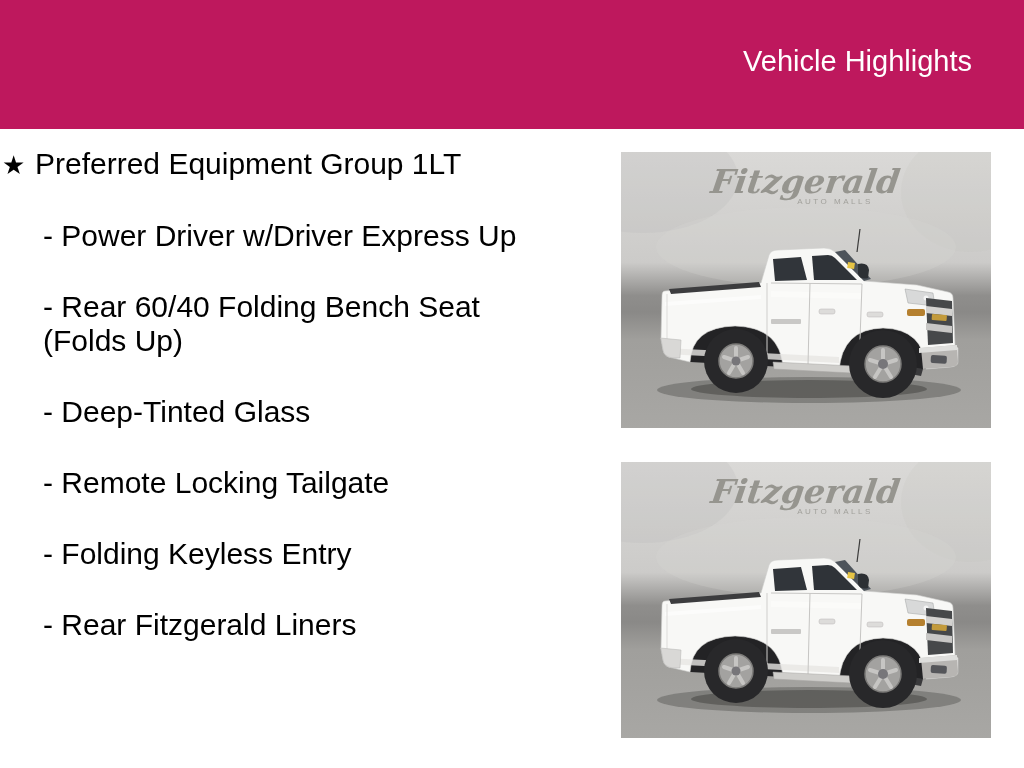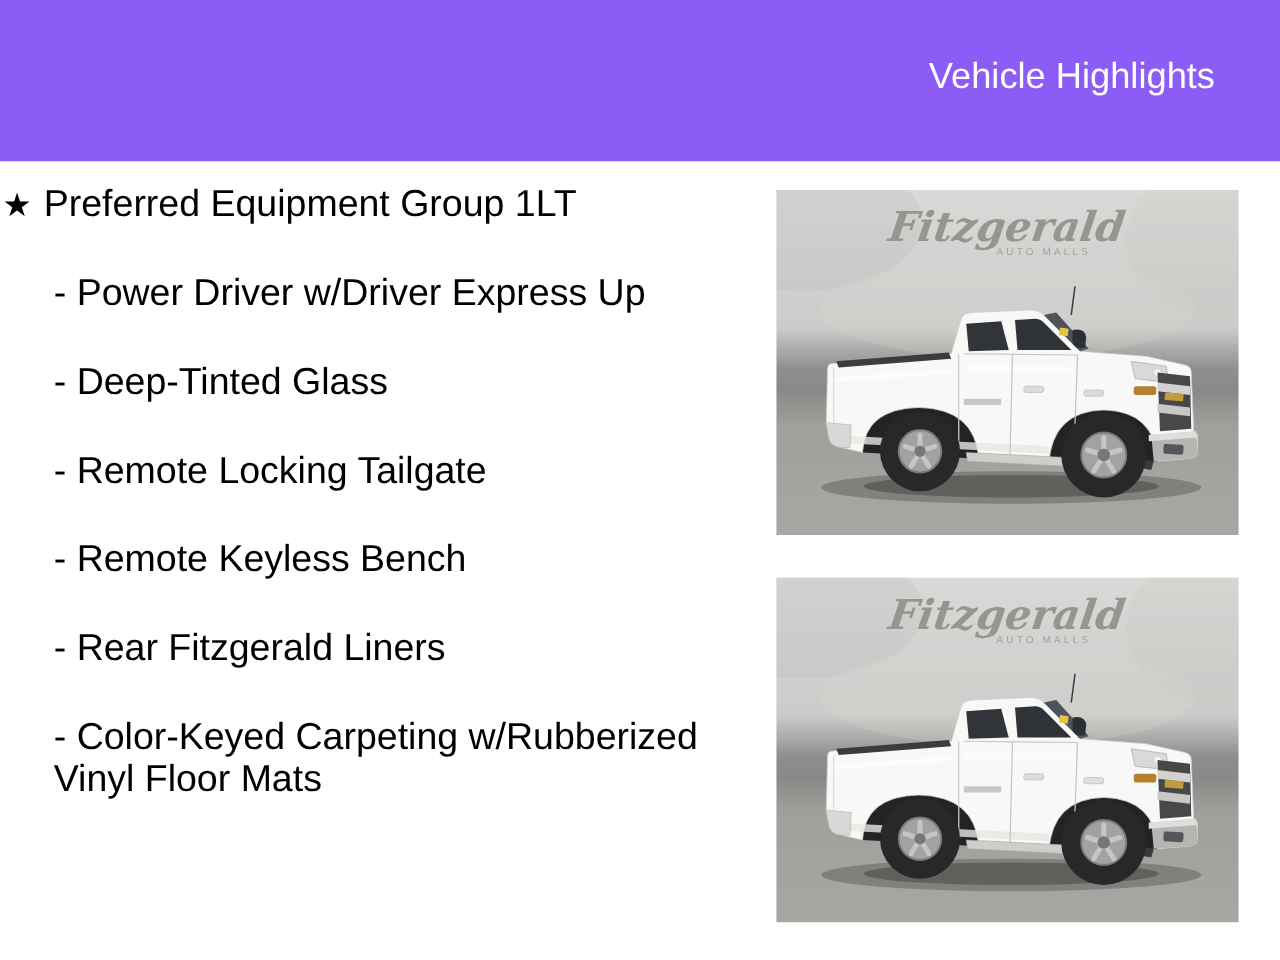--- a/index.html
+++ b/index.html
@@ -6,21 +6,21 @@
   body{
     width:1024px;height:768px;
     background:#ffffff;
     font-family:"Liberation Sans", sans-serif;
     position:relative;overflow:hidden;
     -webkit-font-smoothing:antialiased;
   }
   .topbar{
     position:absolute;top:0;left:0;
     width:1024px;height:129px;
-    background:#8b5cf6;
+    background:#be185d;
   }
   .page-title{
     position:absolute;top:44px;right:52px;margin:0;
     font-size:29px;line-height:34px;font-weight:400;
     color:#ffffff;white-space:nowrap;
   }
   .features{
     position:absolute;left:0;top:147px;width:610px;
     color:#000000;font-size:30px;line-height:34px;
   }
@@ -140,25 +140,25 @@
   </defs>
 </svg>
 
 <div class="topbar">
   <h1 class="page-title">Vehicle Highlights</h1>
 </div>
 
 <section class="features">
   <p class="group"><span class="star">★</span><span>Preferred Equipment Group 1LT</span></p>
   <p class="item">- Power Driver w/Driver Express Up</p>
+  <p class="item">- Rear 60/40 Folding Bench Seat (Folds Up)</p>
   <p class="item">- Deep-Tinted Glass</p>
   <p class="item">- Remote Locking Tailgate</p>
-  <p class="item">- Remote Keyless Bench</p>
+  <p class="item">- Folding Keyless Entry</p>
   <p class="item">- Rear Fitzgerald Liners</p>
-  <p class="item">- Color-Keyed Carpeting w/Rubberized Vinyl Floor Mats</p>
 </section>
 
 <figure class="photo photo-1">
   <svg viewBox="0 0 370 276">
     <use href="#photo-bg"></use>
     <text class="wm-script" text-anchor="middle" transform="translate(183,41) skewX(-8)">Fitzgerald</text>
     <text class="wm-caps" x="214" y="52" text-anchor="middle">AUTO MALLS</text>
     <use href="#truck"></use>
   </svg>
 </figure>

